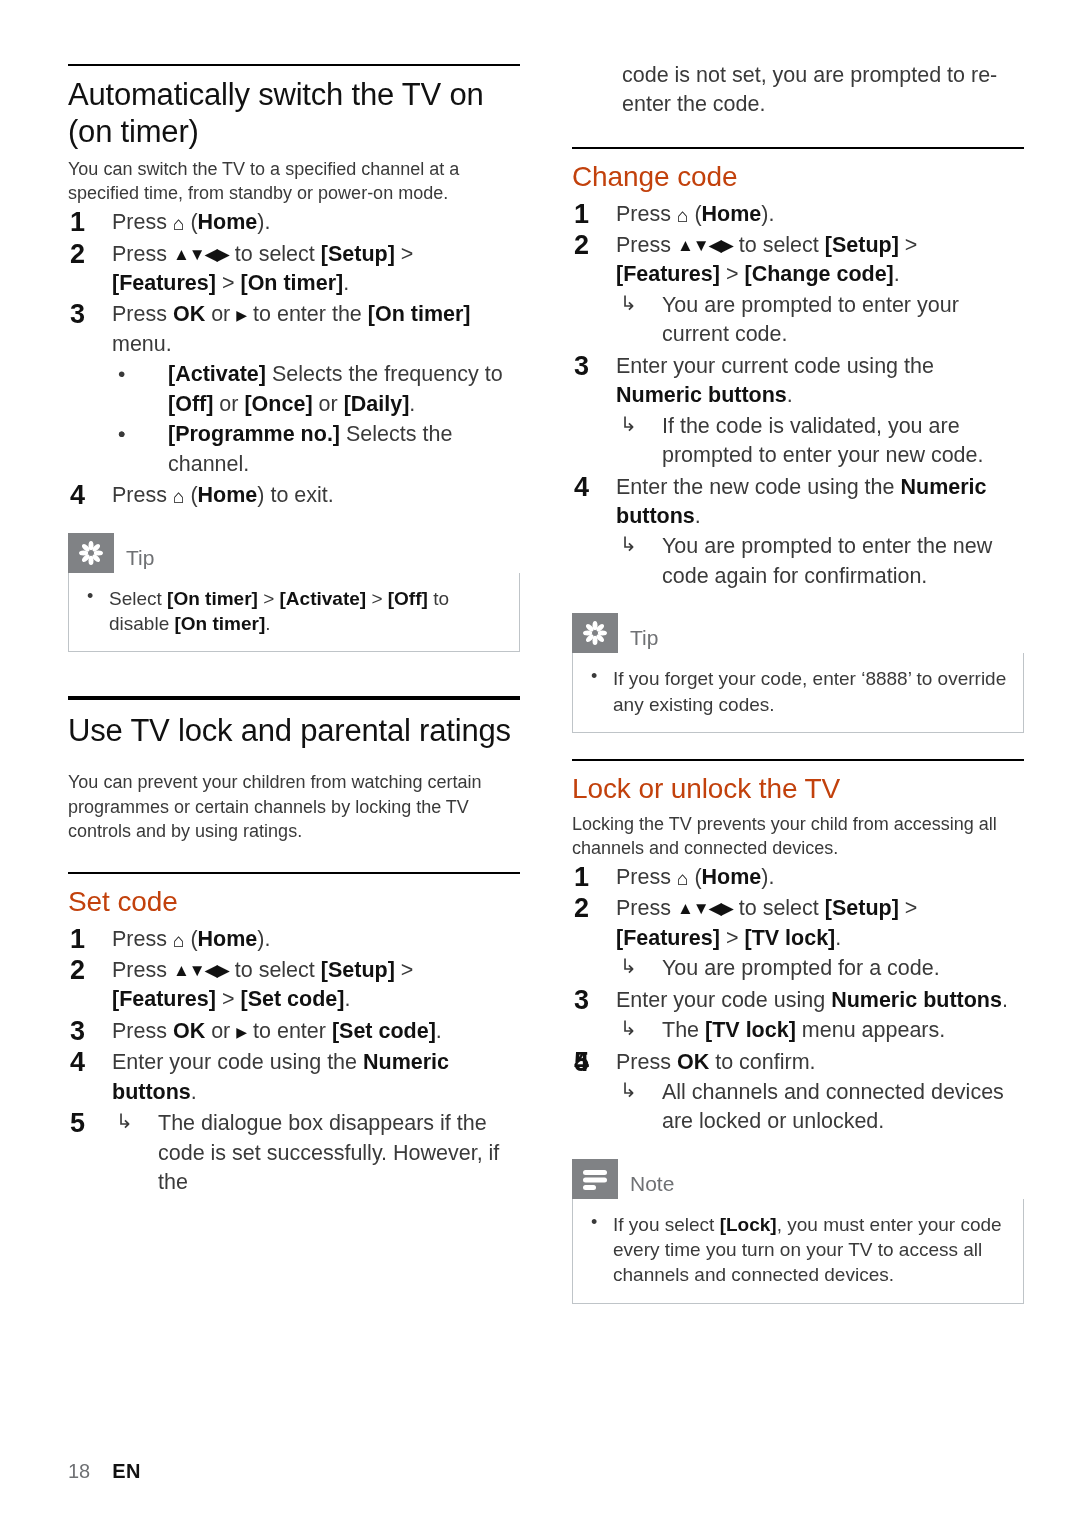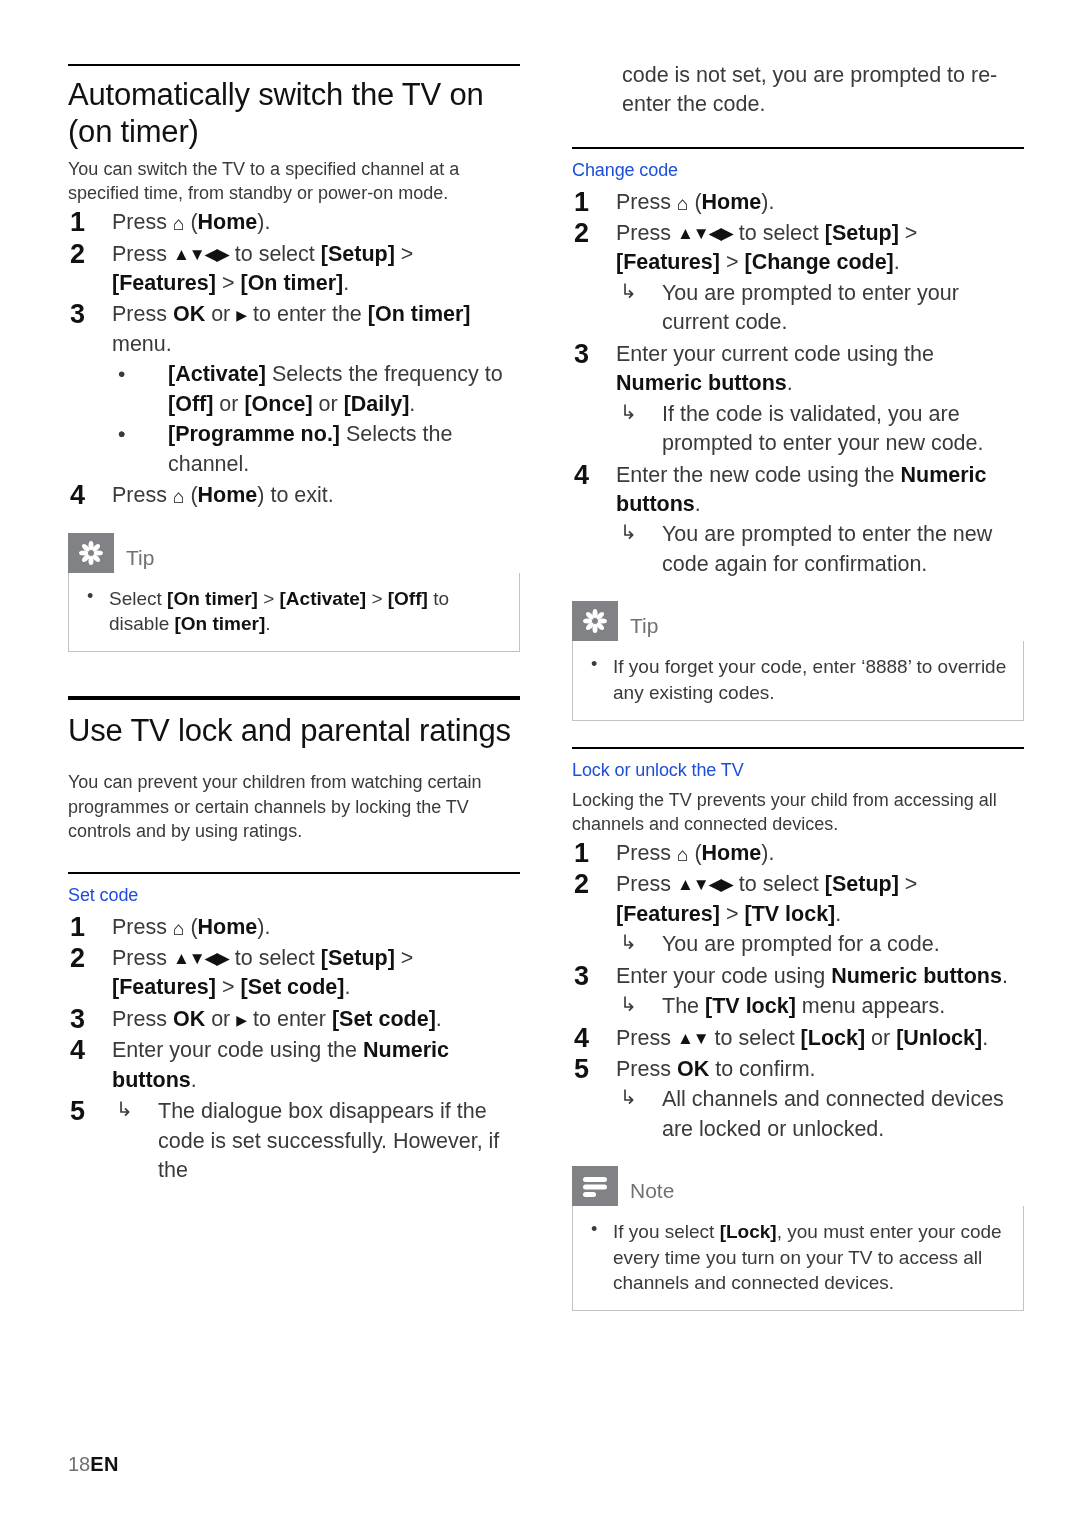--- a/index.html
+++ b/index.html
@@ -46,25 +46,25 @@
   }
   h1 {
     font-size: 31px;
     line-height: 1.19;
     font-weight: 400;
     letter-spacing: -0.2px;
     color: #111;
     margin: 0 0 6px 0;
   }
   h2 {
-    font-size: 18px;
+    font-size: 28px;
     line-height: 1.2;
     font-weight: 400;
     letter-spacing: -0.1px;
-    color: #1d4ed8;
+    color: #c2410c;
     margin: 0 0 6px 0;
   }
 
   
   p.body {
     font-size: 18px;
     line-height: 1.37;
     color: #3a3a3a;
     margin: 0 0 2px 0;
     font-weight: 300;
@@ -196,23 +196,24 @@
   b, strong { font-weight: 700; color: #111; }
 
   .nav-keys { font-size: 17px; letter-spacing: -1px; color: #111; vertical-align: 1px; }
   .home-glyph { font-size: 19px; color: #111; vertical-align: -1px; }
   .right-tri { font-size: 14px; color: #111; vertical-align: 1.5px; }
 
   
   .footer {
     position: absolute;
     left: 68px;
-    bottom: 51px;
+    bottom: 44px;
     font-size: 20px;
     display: flex;
+    gap: 22px;
     align-items: baseline;
     text-align: center;
   }
   .footer .pg { color: #6f7174; font-weight: 300; }
   .footer .lang { color: #111; font-weight: 700; letter-spacing: 0.5px; }
 
   .gap-sm { height: 14px; }
   .gap-md { height: 26px; }
   .gap-lg { height: 44px; }
 </style>
@@ -439,21 +440,20 @@
             <span>Enter your code using <b>Numeric buttons</b>.</span>
             <ul class="results">
               <li>
                 <span class="arrow">↳</span>
                 <span>The <b>[TV&nbsp;lock]</b> menu appears.</span>
               </li>
             </ul>
           </li>
           <li class="step">
             <span class="num">4</span>
-            <span>Press <span class="nav-keys">▲▼</span> to select <b>[Lock]</b> or <b>[Unlock]</b>.</span>
           </li>
           <li class="step">
             <span class="num">5</span>
             <span>Press <b>OK</b> to confirm.</span>
             <ul class="results">
               <li>
                 <span class="arrow">↳</span>
                 <span>All channels and connected devices are locked or unlocked.</span>
               </li>
             </ul>

